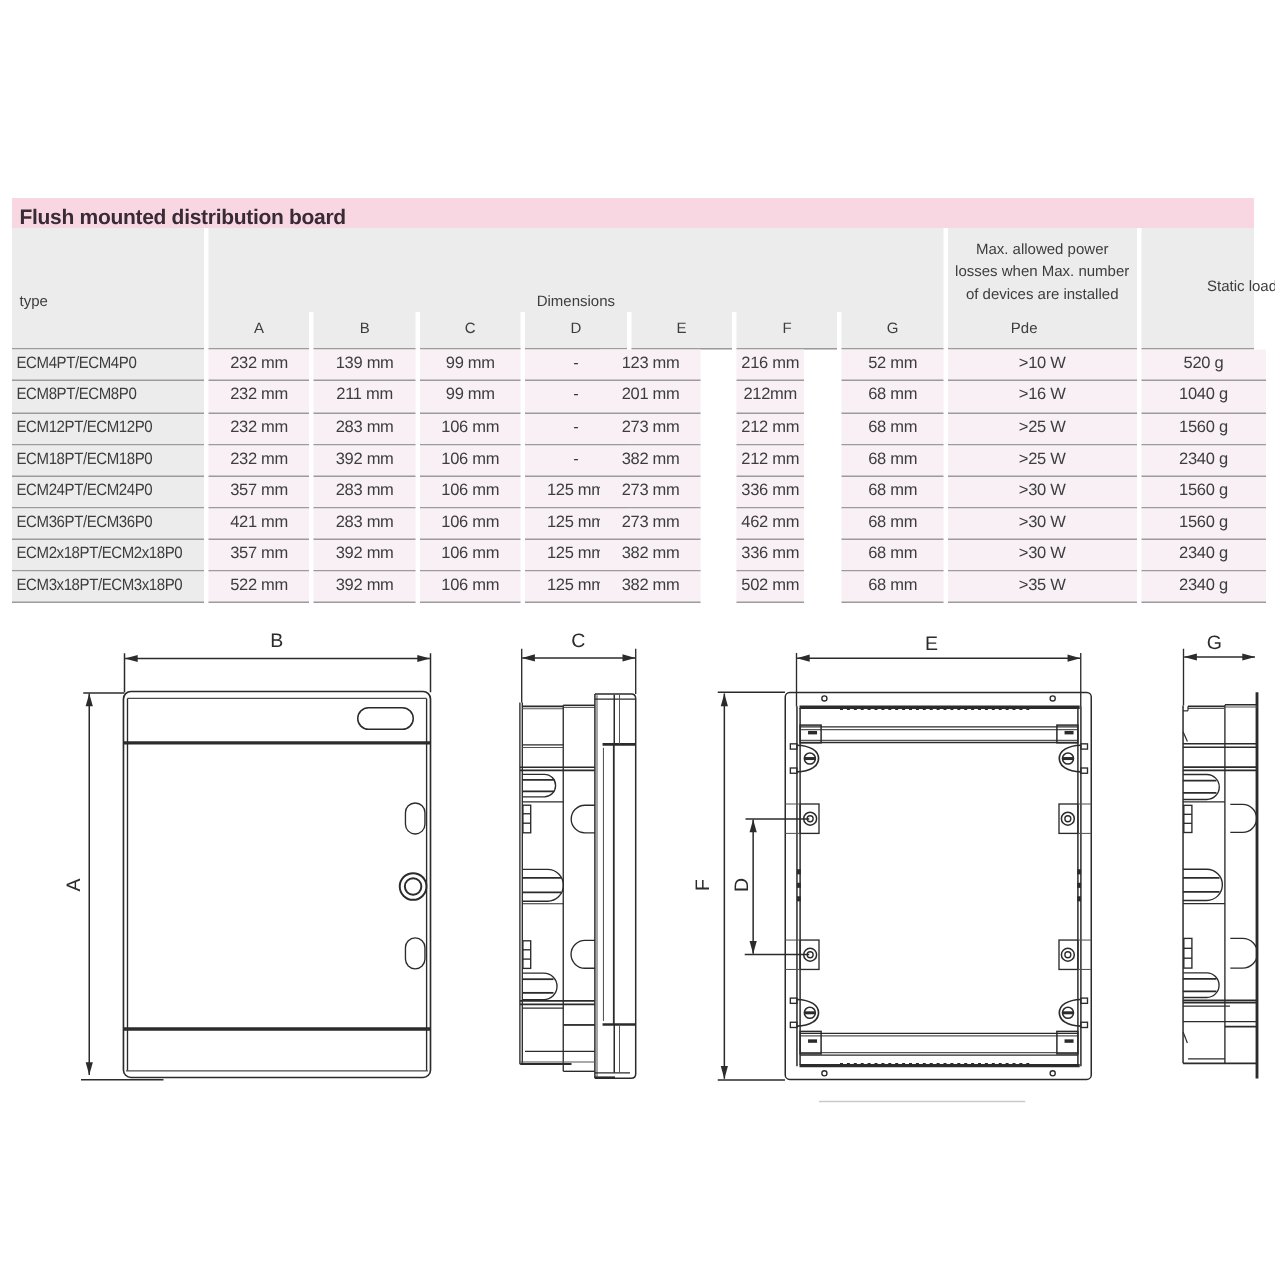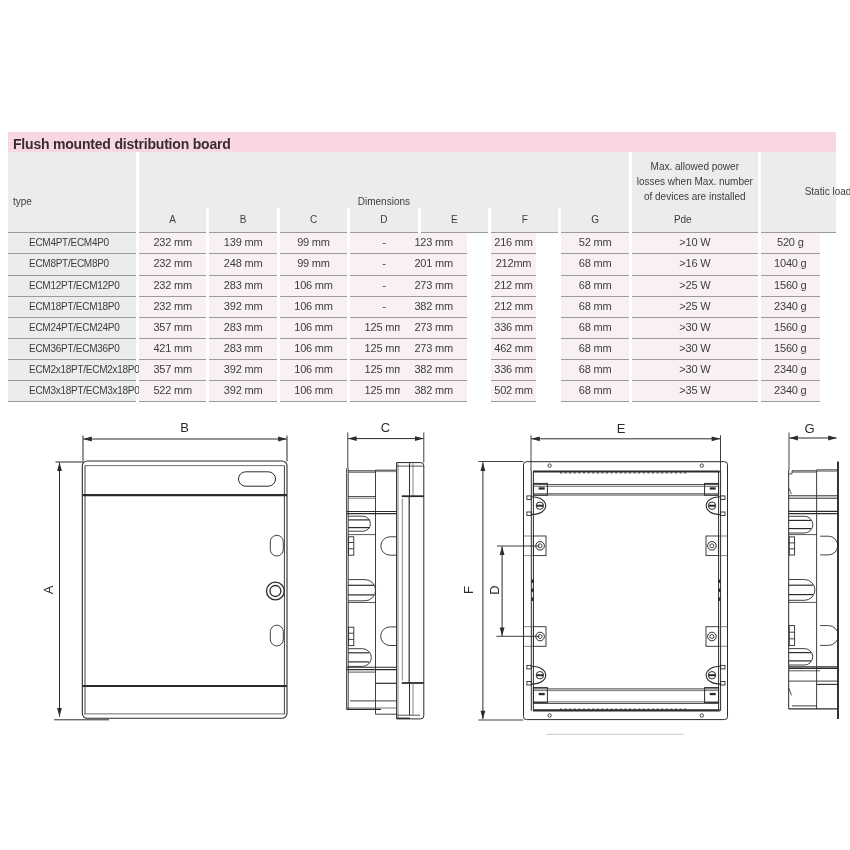--- a/index.html
+++ b/index.html
@@ -4,21 +4,21 @@
 *{box-sizing:border-box}
 body{width:850px;height:850px;position:relative;overflow:hidden;
  font-family:"Liberation Sans",sans-serif;color:#3d3d3d;}
 .a{position:absolute}
 .hd{background:#ececec;position:absolute}
 .ht{position:absolute;font-size:10px;line-height:13px;color:#3d3d3d}
 .ctr{text-align:center}
 .col{position:absolute;top:233.4px;height:169px}
 .cell{height:21.1px;line-height:18.9px;font-size:11px;letter-spacing:-0.2px;text-align:center;
  border-bottom:1px solid #9b9b9b;background:#f8f0f4;color:#3d3d3d;white-space:nowrap}
-.tcell{text-align:left;padding-left:21px;background:#ececec;letter-spacing:-0.3px}
+.tcell{text-align:left;padding-left:3px;background:#ececec;letter-spacing:-0.3px}
 .tx{display:inline-block;transform:scaleX(0.91);transform-origin:left center}
 </style></head>
 <body>
 <div class="a" style="left:8px;top:132px;width:828px;height:20px;background:#f8d7e2"></div>
 <div class="a" style="left:13px;top:135.8px;font-size:14px;font-weight:bold;color:#382b36;letter-spacing:-0.2px">Flush mounted distribution board</div>
 
 <div class="hd" style="left:8.0px;top:152px;width:128px;height:81px"></div>
 <div class="hd" style="left:139.0px;top:152px;width:489.79999999999995px;height:56px"></div>
 <div class="hd" style="left:139.0px;top:208px;width:67.4px;height:25px"></div>
 <div class="hd" style="left:209.4px;top:208px;width:67.4px;height:25px"></div>
@@ -66,21 +66,21 @@
     <div class="cell">232 mm</div>
     <div class="cell">232 mm</div>
     <div class="cell">232 mm</div>
     <div class="cell">357 mm</div>
     <div class="cell">421 mm</div>
     <div class="cell">357 mm</div>
     <div class="cell">522 mm</div>
   </div>
 <div class="col" style="left:209.4px;width:67.4px">
     <div class="cell">139 mm</div>
-    <div class="cell">248 mm</div>
+    <div class="cell">211 mm</div>
     <div class="cell">283 mm</div>
     <div class="cell">392 mm</div>
     <div class="cell">283 mm</div>
     <div class="cell">283 mm</div>
     <div class="cell">392 mm</div>
     <div class="cell">392 mm</div>
   </div>
 <div class="col" style="left:279.8px;width:67.4px">
     <div class="cell">99 mm</div>
     <div class="cell">99 mm</div>
@@ -134,21 +134,21 @@
 <div class="col" style="left:631.8px;width:126px">
     <div class="cell">&gt;10 W</div>
     <div class="cell">&gt;16 W</div>
     <div class="cell">&gt;25 W</div>
     <div class="cell">&gt;25 W</div>
     <div class="cell">&gt;30 W</div>
     <div class="cell">&gt;30 W</div>
     <div class="cell">&gt;30 W</div>
     <div class="cell">&gt;35 W</div>
   </div>
-<div class="col" style="left:760.8px;width:59px">
+<div class="col" style="left:760.8px;width:83px">
     <div class="cell">520 g</div>
     <div class="cell">1040 g</div>
     <div class="cell">1560 g</div>
     <div class="cell">2340 g</div>
     <div class="cell">1560 g</div>
     <div class="cell">1560 g</div>
     <div class="cell">2340 g</div>
     <div class="cell">2340 g</div>
   </div>
 <svg class="a" style="left:0;top:410px" width="850" height="440" viewBox="0 410 850 440" fill="none" stroke="#2b2b2b" stroke-width="1">

